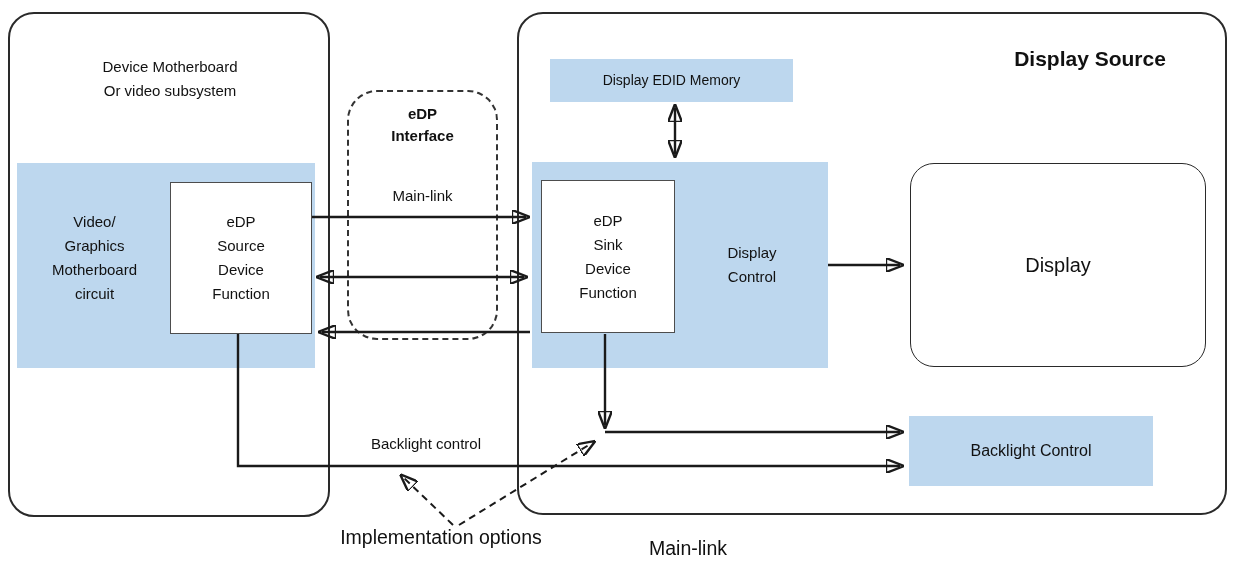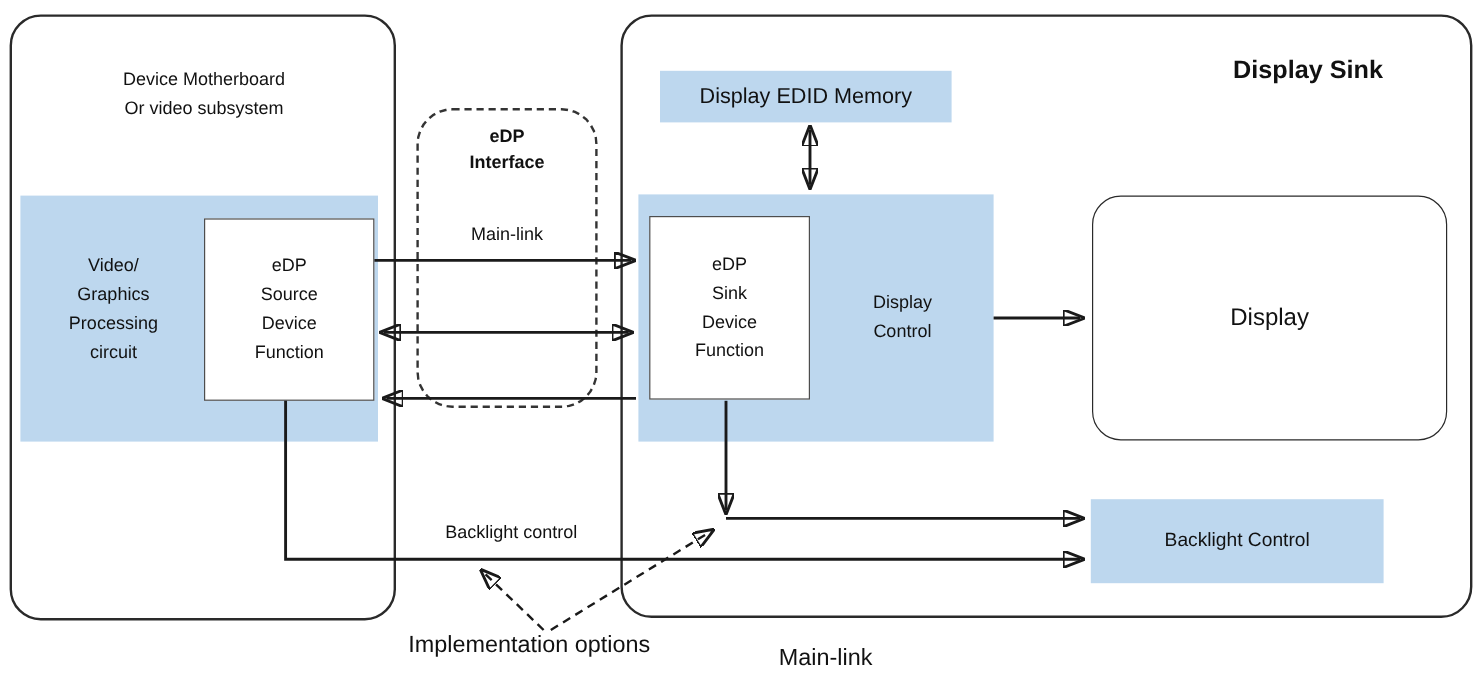--- a/index.html
+++ b/index.html
@@ -33,21 +33,21 @@
     display: flex;
     align-items: center;
     justify-content: center;
     text-align: center;
     box-sizing: border-box;
     line-height: 1.6;
   }
   .pre { white-space: pre-line; }
   .f19 { font-size: 15px; }
   .f20 { font-size: 20px; }
-  .f17 { font-size: 18px; }
+  .f17 { font-size: 14px; }
   .f16 { font-size: 16px; }
   .bold { font-weight: bold; }
   svg.overlay {
     position: absolute;
     left: 0; top: 0;
     width: 1233px; height: 564px;
     pointer-events: none;
   }
   svg.overlay line, svg.overlay path {
     stroke: #1a1a1a;
@@ -112,36 +112,36 @@
 
     <line class="dashed-line" x1="453" y1="525" x2="403" y2="477" marker-end="url(#mEnd)"></line>
     <line class="dashed-line" x1="459" y1="525" x2="592" y2="443" marker-end="url(#mEnd)"></line>
   </svg>
 
   <div class="lbl pre f19" style="left:20px; top:48px; width:300px; height:62px;">Device Motherboard
 Or video subsystem</div>
 
   <div class="lbl pre f19" style="left:17px; top:180px; width:155px; height:155px;">Video/
 Graphics
-Processing
+Motherboard
 circuit</div>
 
   <div class="lbl pre f19" style="left:170px; top:182px; width:142px; height:152px;">eDP
 Source
 Device
 Function</div>
 
   <div class="lbl pre f19 bold" style="left:347px; top:94px; width:151px; height:62px; line-height:1.5;">eDP
 Interface</div>
 
   <div class="lbl f19" style="left:347px; top:182px; width:151px; height:28px;">Main-link</div>
 
 
 
-  <div class="lbl bold" style="left:990px; top:42px; width:200px; height:34px; font-size:21px;">Display Sink</div>
+  <div class="lbl bold" style="left:990px; top:42px; width:200px; height:34px; font-size:21px;">Display Source</div>
 
   <div class="lbl f17" style="left:550px; top:59px; width:243px; height:43px;">Display EDID Memory</div>
 
   <div class="lbl pre f19" style="left:541px; top:180px; width:134px; height:153px;">eDP
 Sink
 Device
 Function</div>
 
   <div class="lbl pre f19" style="left:676px; top:190px; width:152px; height:150px;">Display
 Control</div>

